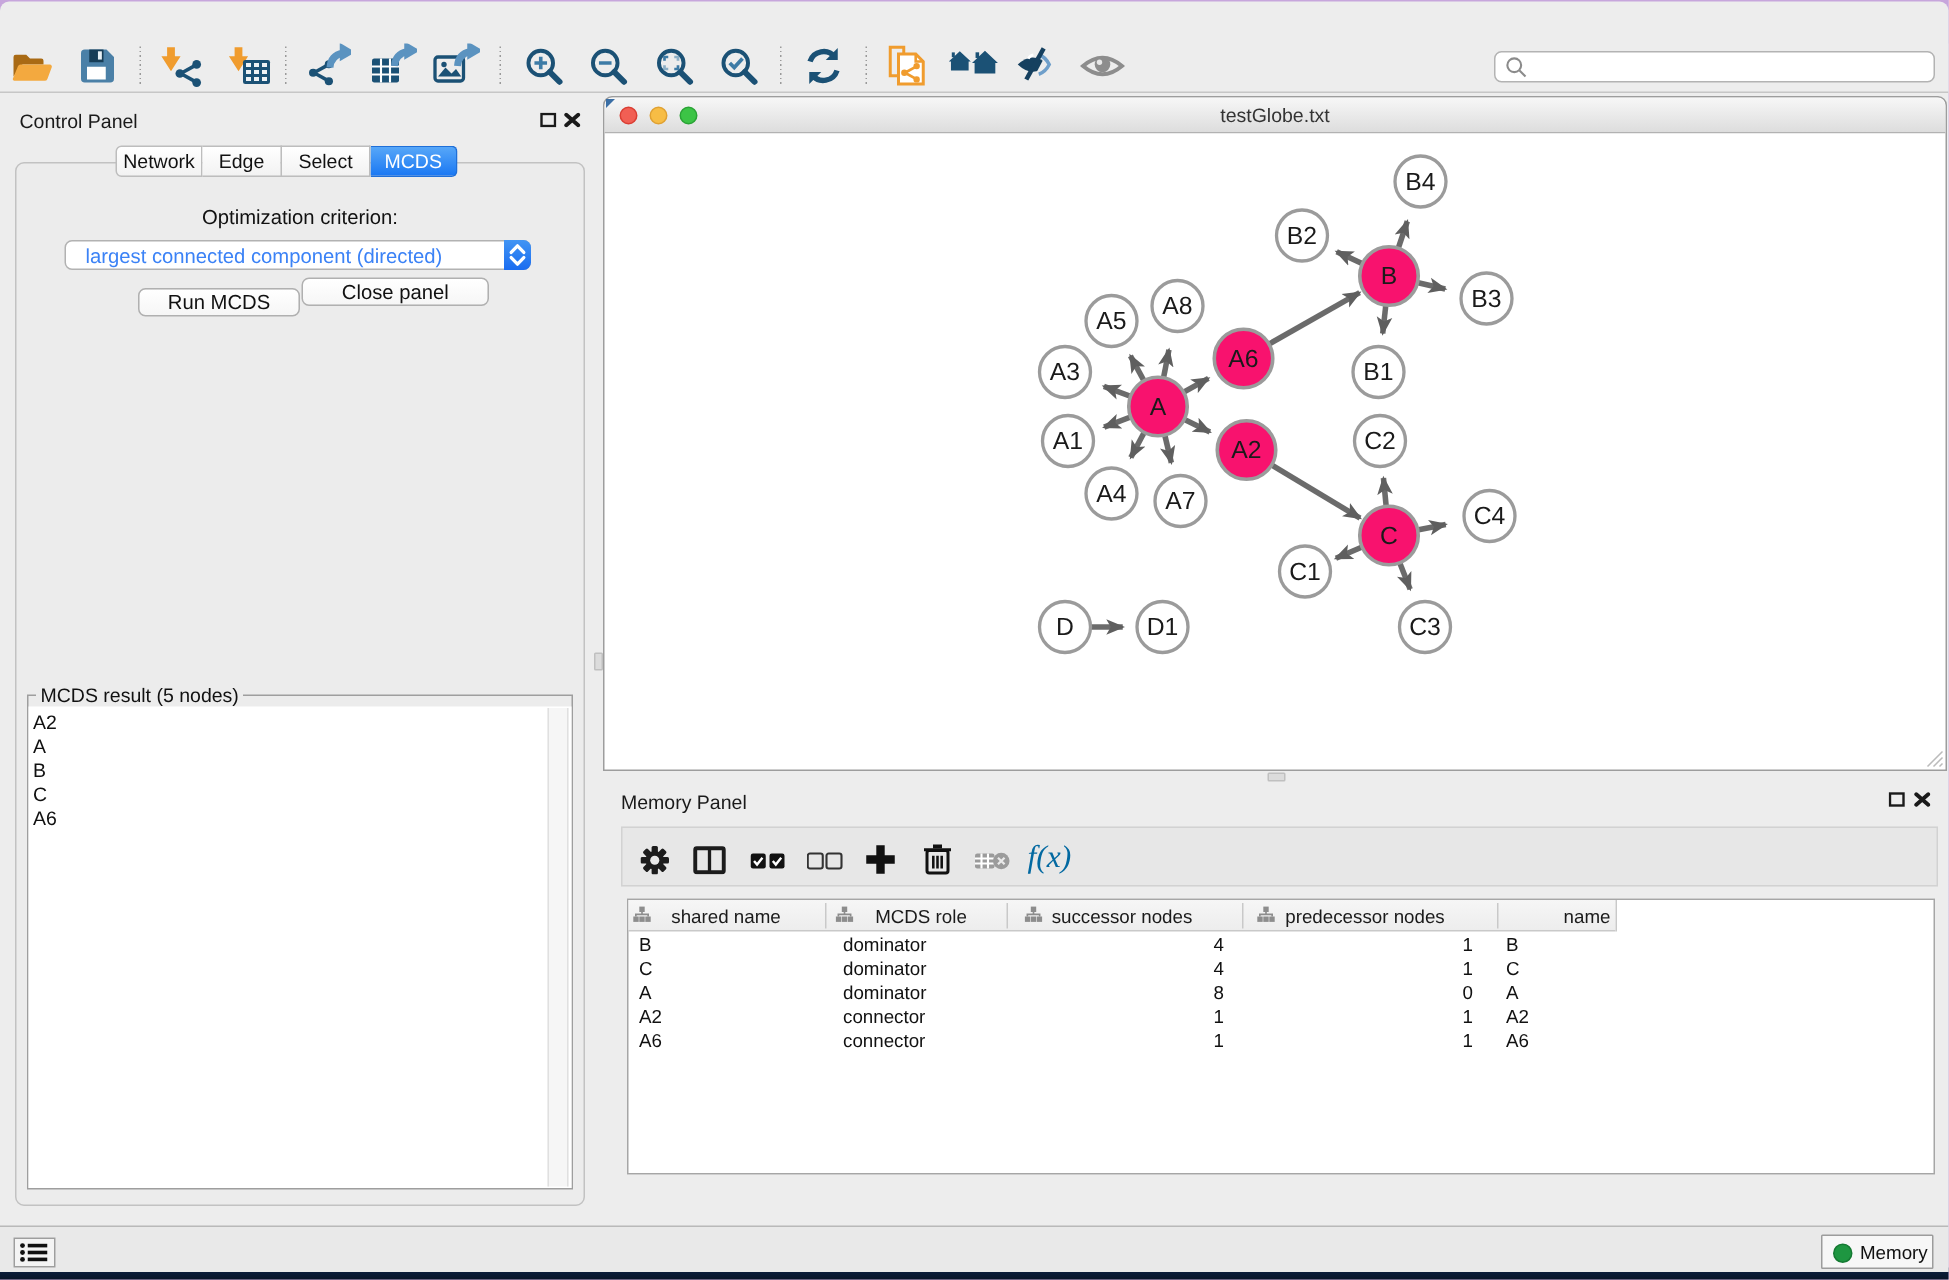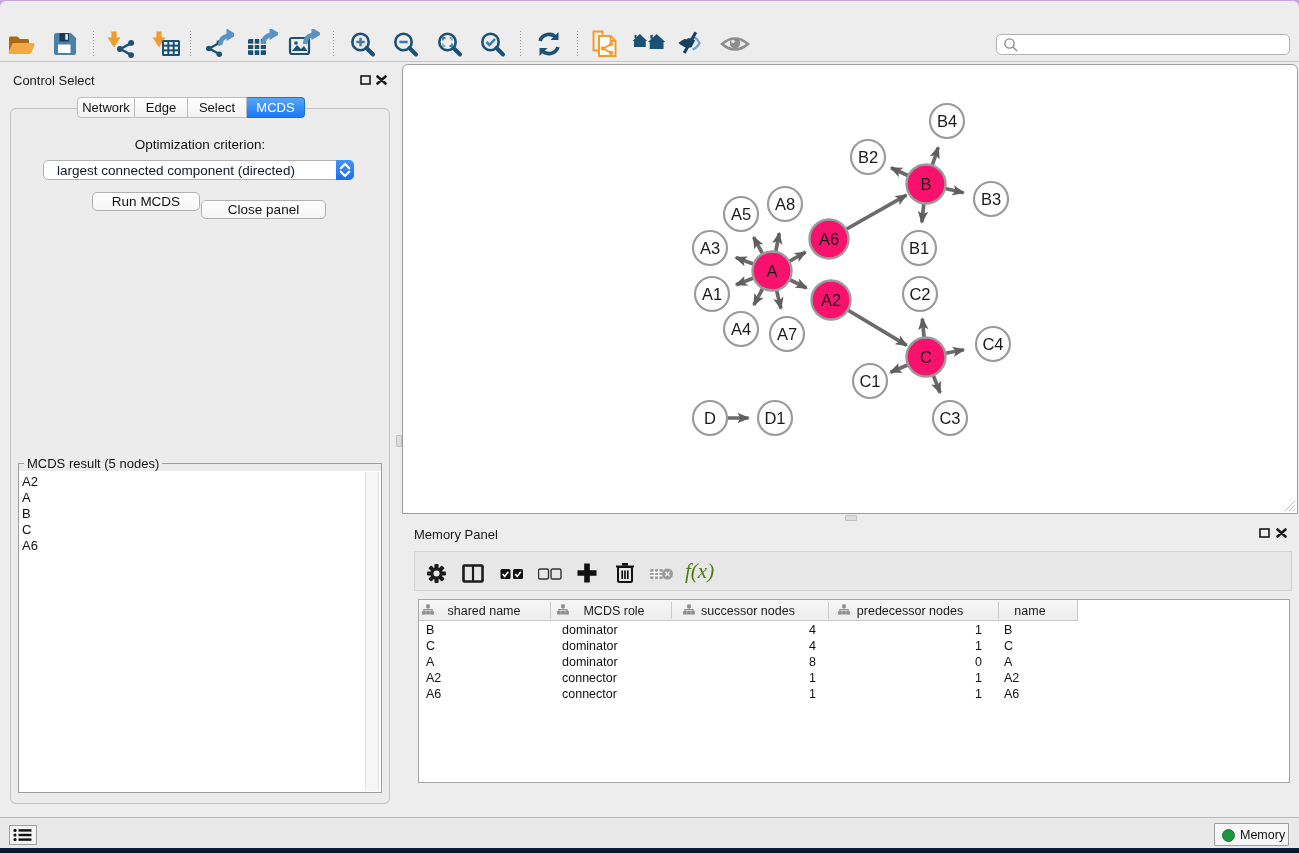--- a/index.html
+++ b/index.html
@@ -13,21 +13,21 @@
 #search{position:absolute;left:996px;top:33px;width:294px;height:21px;background:#fff;border:1px solid #b3b3b3;border-radius:5px}
 .paneltitle{position:absolute;font-size:13px;color:#1a1a1a}
 #cpane{position:absolute;left:10px;top:107px;width:380px;height:696px;background:#ececec;border:1px solid #c2c2c2;border-radius:6px}
 .tabrow{position:absolute;display:flex;height:21px}
 .tab{height:21px;border:1px solid #bdbdbd;border-left:none;background:linear-gradient(180deg,#ffffff,#f2f2f2);font-size:13px;color:#111;text-align:center;line-height:19px}
 .tab.first{border-left:1px solid #bdbdbd;border-radius:4px 0 0 4px}
 .tab.last{border-radius:0 4px 4px 0}
 .tab.sel{background:linear-gradient(180deg,#57a7f8,#1a78f3);color:#fff;border-color:#1f6fd8}
 #optlbl{position:absolute;left:11px;top:136px;width:378px;text-align:center;font-size:13.5px;color:#111}
 #dd{position:absolute;left:43px;top:159px;width:311px;height:20px;background:#fff;border:1px solid #b2b2b2;border-radius:5px}
-#dd .txt{position:absolute;left:13px;top:2px;font-size:13.5px;color:#0f172a}
+#dd .txt{position:absolute;left:13px;top:2px;font-size:13.5px;color:#3b82f6}
 #dd .cap{position:absolute;right:-1px;top:-1px;width:18px;height:20px;background:linear-gradient(180deg,#4295f4,#1a6cf0);border-radius:0 5px 5px 0}
 .btn{position:absolute;height:19px;background:linear-gradient(180deg,#ffffff,#f6f6f6);border:1px solid #b0b0b0;border-radius:5px;font-size:13.5px;color:#111;text-align:center;line-height:17px}
 #fieldset{position:absolute;left:18px;top:462px;width:364px;height:330px;border:1px solid #9e9e9e}
 #fieldlegend{position:absolute;left:24px;top:455px;background:#ececec;padding:0 3px;font-size:13px;color:#111}
 #mlist{position:absolute;left:19px;top:470px;width:362px;height:321px;background:#fff}
 #mlist .it{position:absolute;left:3px;font-size:13px;color:#111}
 #mscroll{position:absolute;left:346px;top:1px;width:14px;height:319px;background:#f6f6f6;border-left:1px solid #e0e0e0;border-right:1px solid #e0e0e0}
 #statusbar{position:absolute;left:0;top:816px;width:100%;height:31px;background:#e9e9e9;border-top:1px solid #b9b9b9}
 #netwin{position:absolute;left:402px;top:63px;width:896px;height:450px;background:#fff;border:1px solid #9d9d9d;border-radius:6px 6px 0 0}
 #nettitle{position:absolute;left:0;top:0;width:100%;height:24px;background:linear-gradient(180deg,#f7f7f7,#dddddd);border-bottom:1px solid #b2b2b2;border-radius:6px 6px 0 0}
@@ -171,21 +171,21 @@
       <path d="M2,12 q13,-11 26,0 q-13,11 -26,0 z" fill="none" stroke="#8d8d8d" stroke-width="2.6"></path>
       <circle cx="15" cy="11" r="5.2" fill="#8d8d8d"></circle>
       <circle cx="13" cy="9.5" r="1.8" fill="#e8e8e8"></circle>
     </svg>
     <div id="search">
       <svg width="16" height="16" viewBox="0 0 16 16" style="position:absolute;left:6px;top:2px">
         <circle cx="6.5" cy="6.5" r="4.6" fill="none" stroke="#8b8b8b" stroke-width="1.4"></circle>
         <line x1="10" y1="10" x2="14" y2="14" stroke="#8b8b8b" stroke-width="1.4"></line>
       </svg>
     </div>
-    <span class="paneltitle" style="left:13px;top:72px">Control Select</span>
+    <span class="paneltitle" style="left:13px;top:72px">Control Panel</span>
     <svg style="position:absolute;left:360px;top:74px" width="11" height="10" viewBox="0 0 11 10">
       <rect x="1" y="1" width="9" height="8" fill="none" stroke="#1a1a1a" stroke-width="1.6"></rect>
     </svg>
     <svg style="position:absolute;left:376px;top:74px" width="11" height="10" viewBox="0 0 11 10">
       <path d="M1.5,1.5 L9.5,8.5 M9.5,1.5 L1.5,8.5" stroke="#1a1a1a" stroke-width="2.6" stroke-linecap="round"></path>
     </svg>
     <div id="cpane"></div>
     <div class="tabrow" style="left:77px;top:96px">
       <div class="tab first" style="width:58px">Network</div>
       <div class="tab" style="width:53px">Edge</div>
@@ -194,32 +194,41 @@
     </div>
     <div id="optlbl">Optimization criterion:</div>
     <div id="dd">
       <span class="txt">largest connected component (directed)</span>
       <div class="cap"><svg width="18" height="20" viewBox="0 0 18 20">
           <path d="M4.8,8.3 l4.2,-4.4 4.2,4.4" stroke="#fff" stroke-width="2.2" fill="none" stroke-linecap="round" stroke-linejoin="round"></path>
           <path d="M4.8,11.7 l4.2,4.4 4.2,-4.4" stroke="#fff" stroke-width="2.2" fill="none" stroke-linecap="round" stroke-linejoin="round"></path>
         </svg></div>
     </div>
     <div class="btn" style="left:92px;top:191px;width:108px">Run MCDS</div>
-    <div class="btn" style="left:201px;top:199px;width:125px">Close panel</div>
+    <div class="btn" style="left:201px;top:184px;width:125px">Close panel</div>
     <div id="fieldset"></div>
     <div id="fieldlegend">MCDS result (5 nodes)</div>
     <div id="mlist">
       <div id="mscroll"></div>
       <div class="it" style="top:3px">A2</div>
       <div class="it" style="top:19px">A</div>
       <div class="it" style="top:35px">B</div>
       <div class="it" style="top:51px">C</div>
       <div class="it" style="top:67px">A6</div>
     </div>
     <div id="netwin">
+      <div id="nettitle">
+        <span class="t">testGlobe.txt</span>
+        <svg width="7" height="7" style="position:absolute;left:1px;top:1px">
+          <path d="M0,0 h6 l-6,6 z" fill="#3a6ea5"></path>
+        </svg>
+        <span style="position:absolute;left:9.9px;top:5.9px;width:12.2px;height:12.2px;border-radius:50%;background:#f15f54;border:1px solid #da3e33;box-sizing:border-box"></span>
+        <span style="position:absolute;left:29.9px;top:5.9px;width:12.2px;height:12.2px;border-radius:50%;background:#f7bd45;border:1px solid #e0a131;box-sizing:border-box"></span>
+        <span style="position:absolute;left:49.9px;top:5.9px;width:12.2px;height:12.2px;border-radius:50%;background:#3cc446;border:1px solid #2aa335;box-sizing:border-box"></span>
+      </div>
       <svg width="14" height="14" viewBox="0 0 14 14" style="position:absolute;right:1px;bottom:1px">
         <path d="M13,3 L3,13 M13,7 L7,13 M13,11 L11,13" stroke="#bbb" stroke-width="1"></path>
       </svg>
     </div>
     <svg width="895" height="424" viewBox="0 0 895 424" style="position:absolute;left:403px;top:88px">
       <defs>
         <marker id="arw" markerWidth="13" markerHeight="11" refX="11" refY="5.5" orient="auto" markerUnits="userSpaceOnUse">
           <path d="M0,0.3 L12.5,5.5 L0,10.7 L3,5.5 z" fill="#5f5f5f"></path>
         </marker>
       </defs>
@@ -350,21 +359,21 @@
     </svg>
     <svg style="position:absolute;left:650px;top:566px" width="24" height="14" viewBox="0 0 24 14">
       <rect x="0" y="2" width="13" height="10" rx="1.5" fill="#9b9b9b"></rect>
       <line x1="0" y1="5.333333333333334" x2="13" y2="5.333333333333334" stroke="#fff" stroke-width="1.4"></line>
       <line x1="4.333333333333333" y1="2" x2="4.333333333333333" y2="12" stroke="#fff" stroke-width="1.4"></line>
       <line x1="0" y1="8.666666666666668" x2="13" y2="8.666666666666668" stroke="#fff" stroke-width="1.4"></line>
       <line x1="8.666666666666666" y1="2" x2="8.666666666666666" y2="12" stroke="#fff" stroke-width="1.4"></line>
       <circle cx="17.5" cy="7" r="5.5" fill="#9b9b9b"></circle>
       <path d="M15.3,4.8 l4.4,4.4 M19.7,4.8 l-4.4,4.4" stroke="#e9e9e9" stroke-width="1.5"></path>
     </svg>
-    <div style="position:absolute;left:685px;top:558px;font-family:'Liberation Serif',serif;font-style:italic;font-size:21px;color:#4d7c0f">f(x)</div>
+    <div style="position:absolute;left:685px;top:558px;font-family:'Liberation Serif',serif;font-style:italic;font-size:21px;color:#0369a1">f(x)</div>
     <div id="ntable">
       <div id="nthead"></div>
       <div class="hsep" style="left:131px"></div>
       <div class="hsep" style="left:252px"></div>
       <div class="hsep" style="left:409px"></div>
       <div class="hsep" style="left:579px"></div>
       <div class="hsep" style="left:658px;top:0;height:21px"></div>
       <svg style="position:absolute;left:3px;top:4px" width="12" height="11" viewBox="0 0 12 11">
         <rect x="4.2" y="0.4" width="3.6" height="3.6" fill="#8d8d8d"></rect>
         <path d="M6,4 v1.6 M1.9,7 v-1.4 h8.2 v1.4" stroke="#8d8d8d" stroke-width="1.1" fill="none"></path>
@@ -390,21 +399,21 @@
         <rect x="4.2" y="0.4" width="3.6" height="3.6" fill="#8d8d8d"></rect>
         <path d="M6,4 v1.6 M1.9,7 v-1.4 h8.2 v1.4" stroke="#8d8d8d" stroke-width="1.1" fill="none"></path>
         <rect x="0.2" y="7" width="3.6" height="3.6" fill="#8d8d8d"></rect>
         <rect x="4.2" y="7" width="3.6" height="3.6" fill="#8d8d8d"></rect>
         <rect x="8.2" y="7" width="3.6" height="3.6" fill="#8d8d8d"></rect>
       </svg>
       <div class="hlbl" style="left:-15px;width:160px;text-align:center">shared name</div>
       <div class="hlbl" style="left:115px;width:160px;text-align:center">MCDS role</div>
       <div class="hlbl" style="left:249px;width:160px;text-align:center">successor nodes</div>
       <div class="hlbl" style="left:411px;width:160px;text-align:center">predecessor nodes</div>
-      <div class="hlbl" style="left:531px;width:160px;text-align:center">name</div>
+      <div class="hlbl" style="left:559px;width:160px;text-align:center">name</div>
       <div class="cell" style="left:7px;top:23px">B</div>
       <div class="cell" style="left:143px;top:23px">dominator</div>
       <div class="cell" style="left:317px;top:23px;width:80px;text-align:right">4</div>
       <div class="cell" style="left:483px;top:23px;width:80px;text-align:right">1</div>
       <div class="cell" style="left:585px;top:23px">B</div>
       <div class="cell" style="left:7px;top:39px">C</div>
       <div class="cell" style="left:143px;top:39px">dominator</div>
       <div class="cell" style="left:317px;top:39px;width:80px;text-align:right">4</div>
       <div class="cell" style="left:483px;top:39px;width:80px;text-align:right">1</div>
       <div class="cell" style="left:585px;top:39px">C</div>

